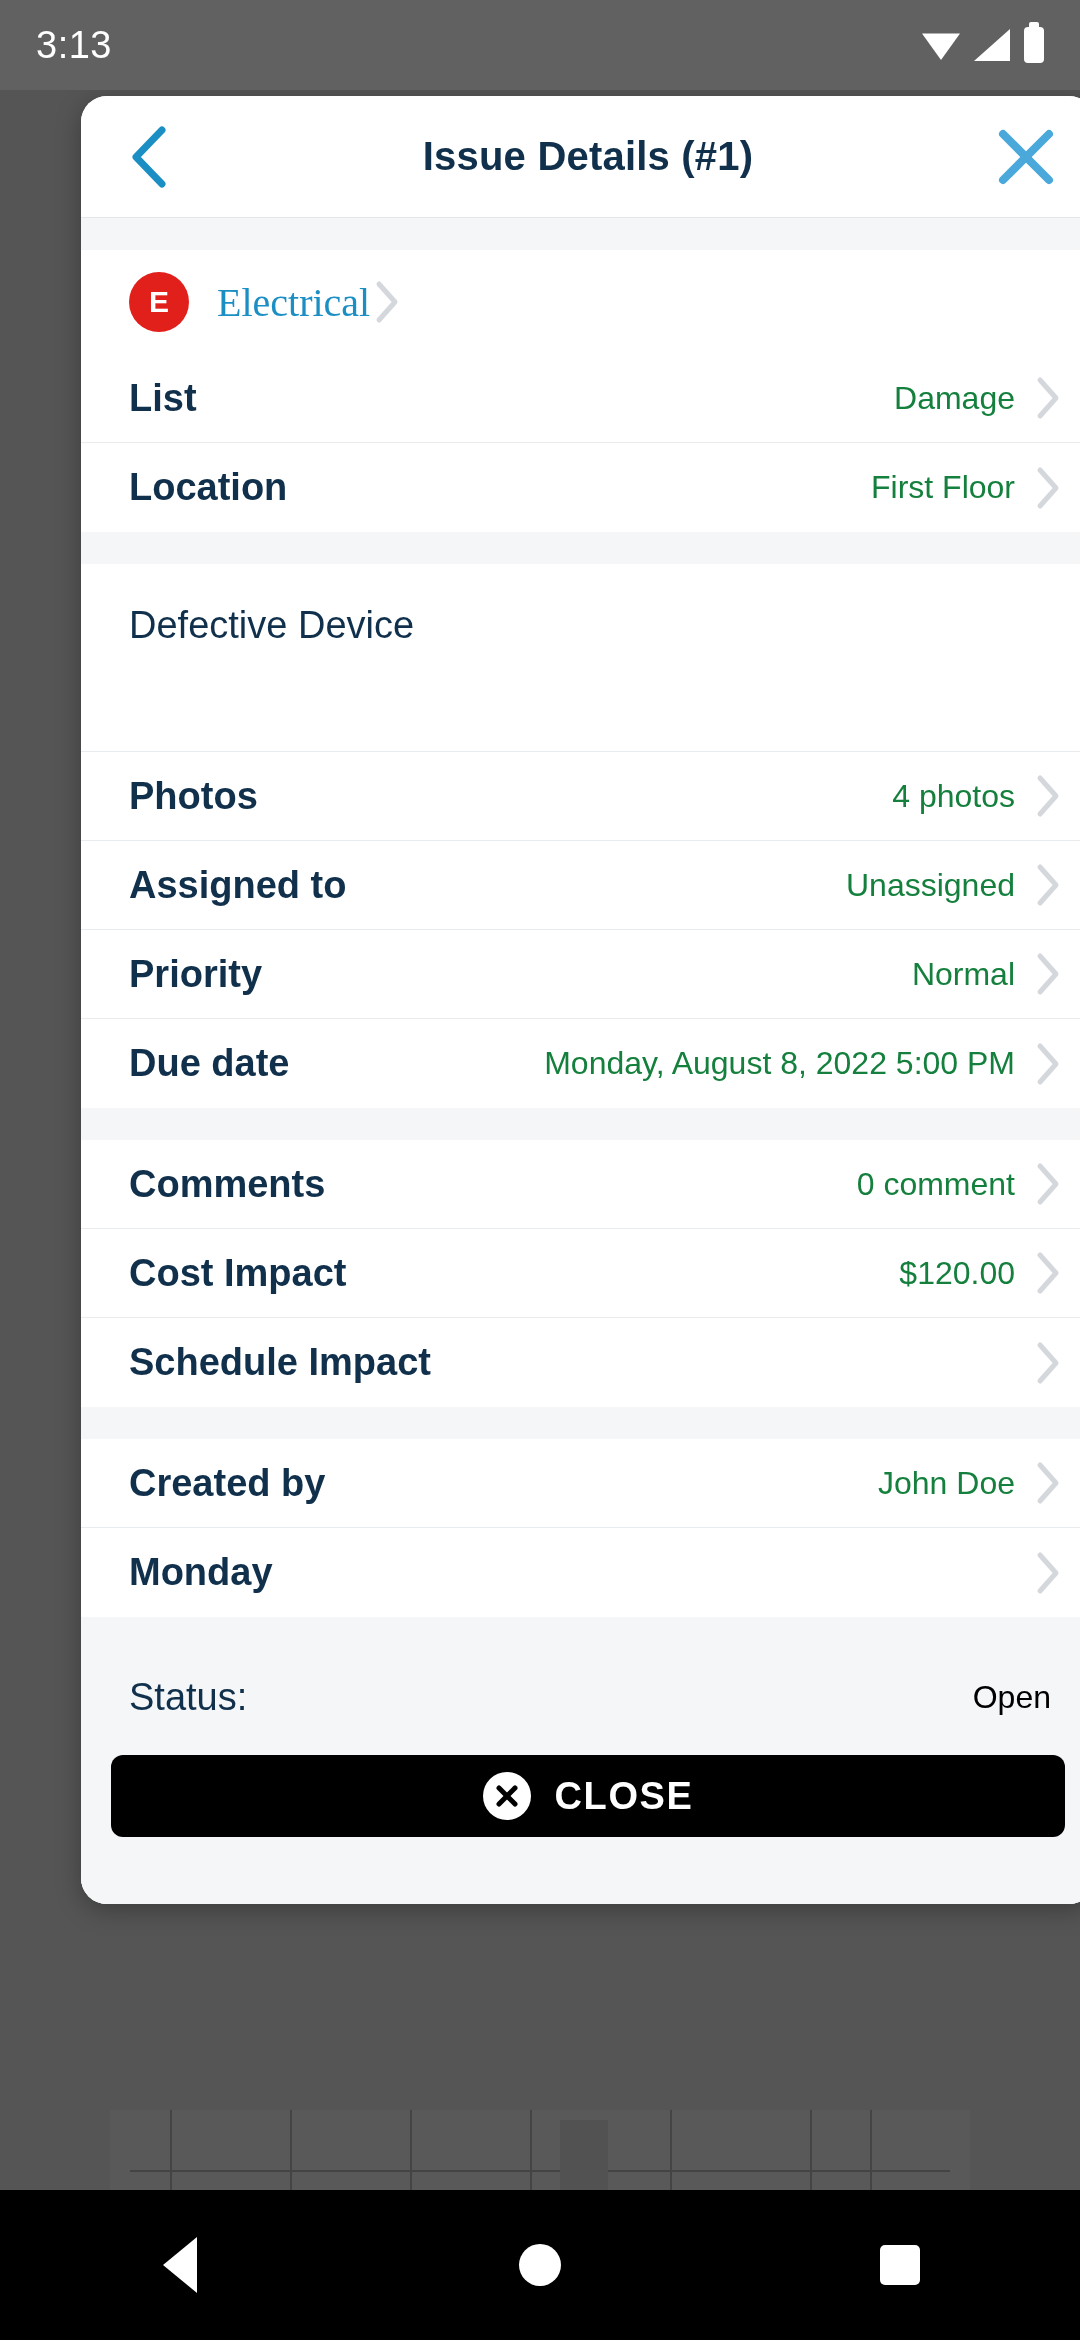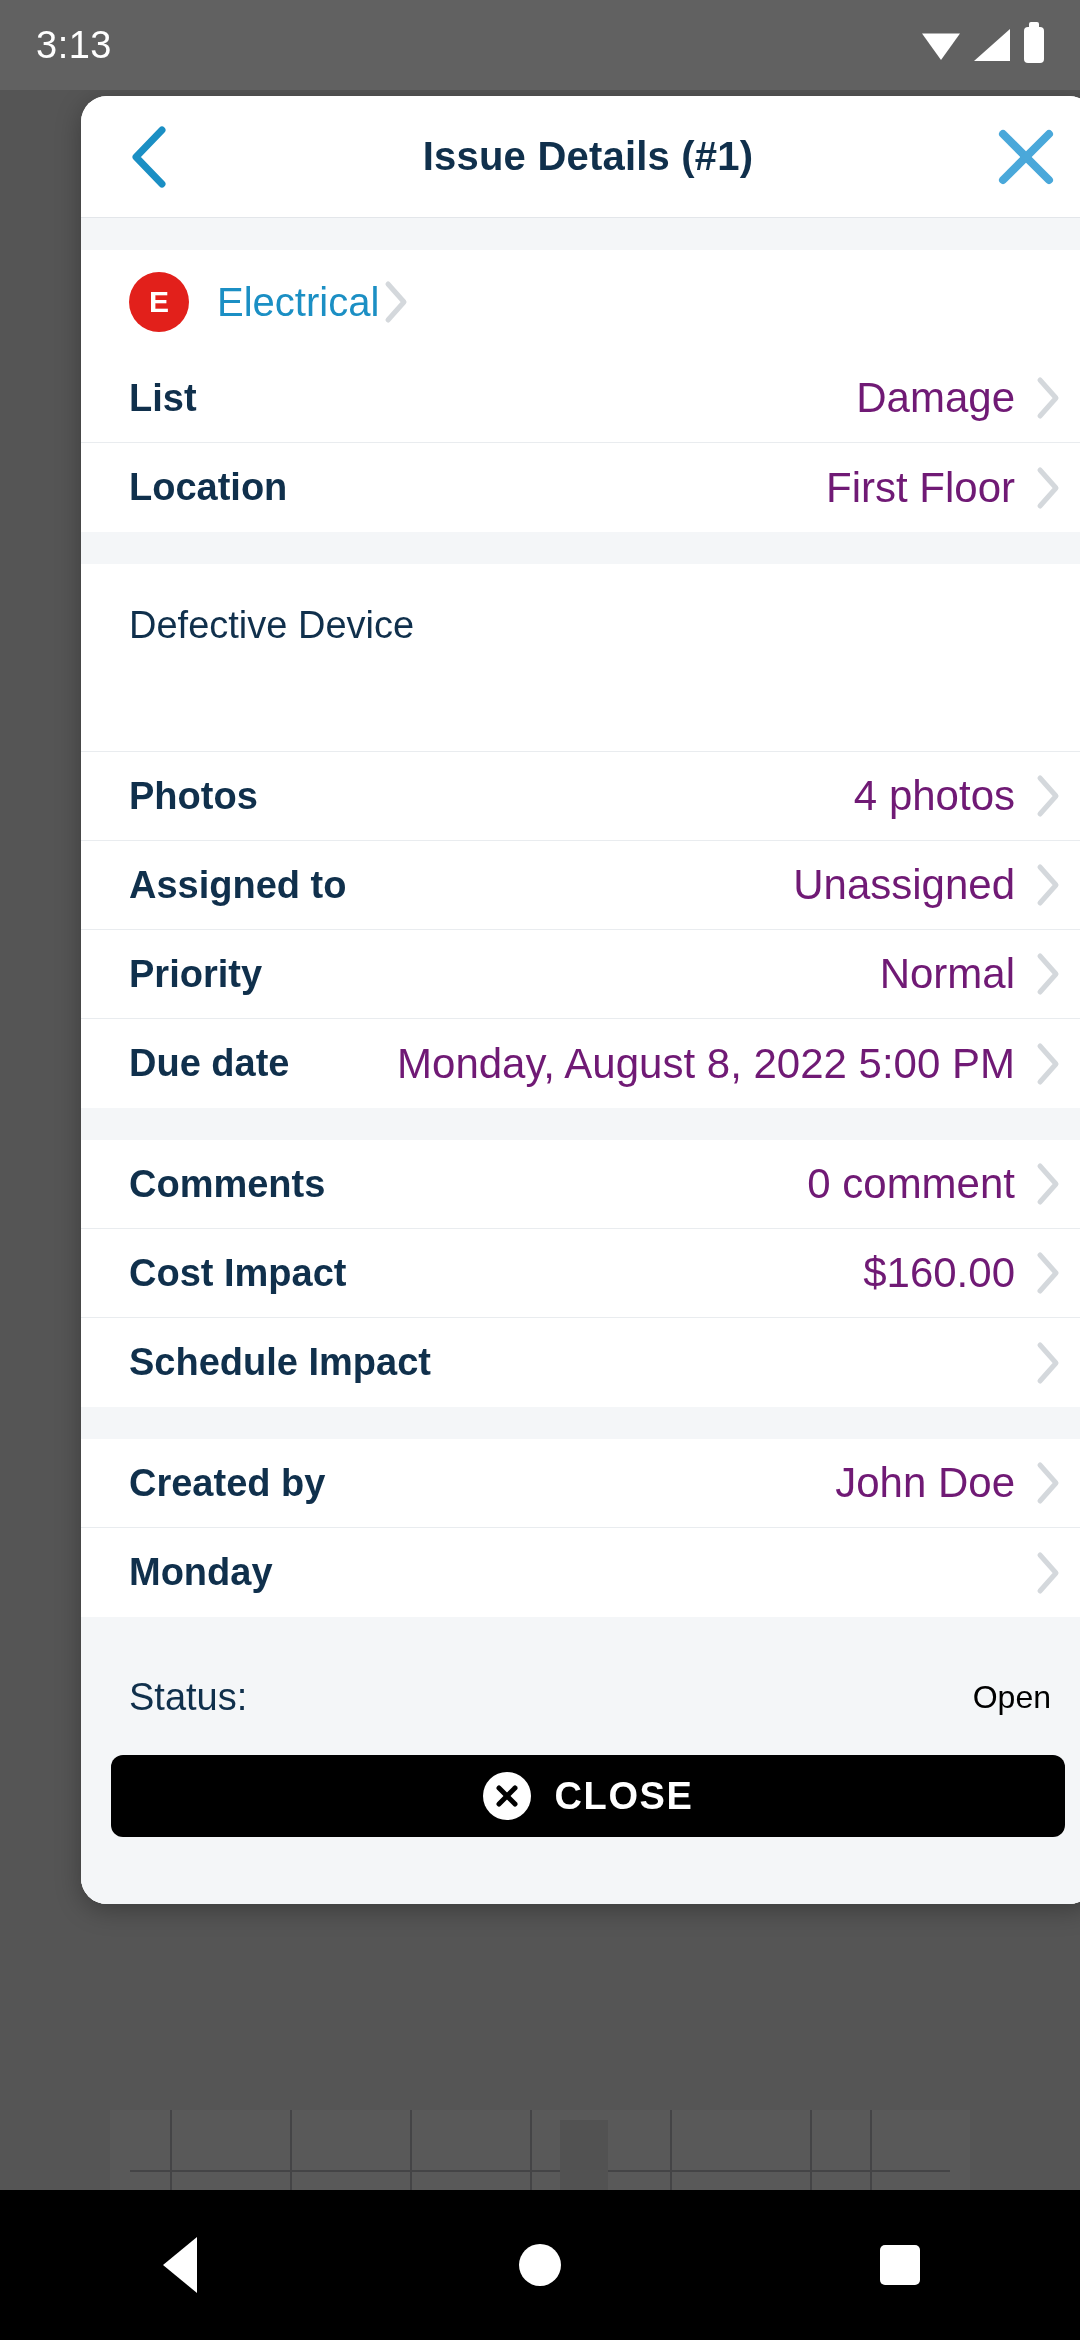--- a/index.html
+++ b/index.html
@@ -133,22 +133,22 @@
   .row:last-child { border-bottom:none; }
 
   .row-label {
     font-size:38px;
     color:#10304c;
     white-space:nowrap;
     font-weight:bold;
   }
   .row-value {
     margin-left:auto;
-    font-size:42px;
-    color:#701a75;
+    font-size:32px;
+    color:#15803d;
     white-space:nowrap;
     padding-right:16px;
   }
   .chev {
     width:34px; height:50px; flex:0 0 34px;
     display:flex; align-items:center; justify-content:center;
   }
 
   
   .row-category { min-height:104px; }
@@ -157,20 +157,21 @@
     background:#e2201b;
     color:#ffffff;
     font-size:30px; font-weight:bold;
     display:flex; align-items:center; justify-content:center;
     flex:0 0 60px;
   }
   .cat-label {
     margin-left:28px;
     font-size:40px;
     color:#1b8fc4;
+    font-family:Liberation Serif, serif;
   }
 
   
   .row-desc {
     display:block;
     padding:40px 60px 62px 48px;
     min-height:188px;
     border-bottom:1px solid #e9ecef;
     background:#ffffff;
   }
@@ -386,21 +387,21 @@
           <div class="row-label">Comments</div>
           <div class="row-value">0 comment</div>
           <div class="chev">
             <svg width="26" height="44" viewBox="0 0 26 44">
                 <polyline points="5,4 21,22 5,40" fill="none" stroke="#d4d8dc" stroke-width="5" stroke-linecap="round" stroke-linejoin="round"></polyline>
               </svg>
           </div>
         </div>
         <div class="row">
           <div class="row-label">Cost Impact</div>
-          <div class="row-value">$160.00</div>
+          <div class="row-value">$120.00</div>
           <div class="chev">
             <svg width="26" height="44" viewBox="0 0 26 44">
                 <polyline points="5,4 21,22 5,40" fill="none" stroke="#d4d8dc" stroke-width="5" stroke-linecap="round" stroke-linejoin="round"></polyline>
               </svg>
           </div>
         </div>
         <div class="row">
           <div class="row-label">Schedule Impact</div>
           <div class="row-value"></div>
           <div class="chev">

